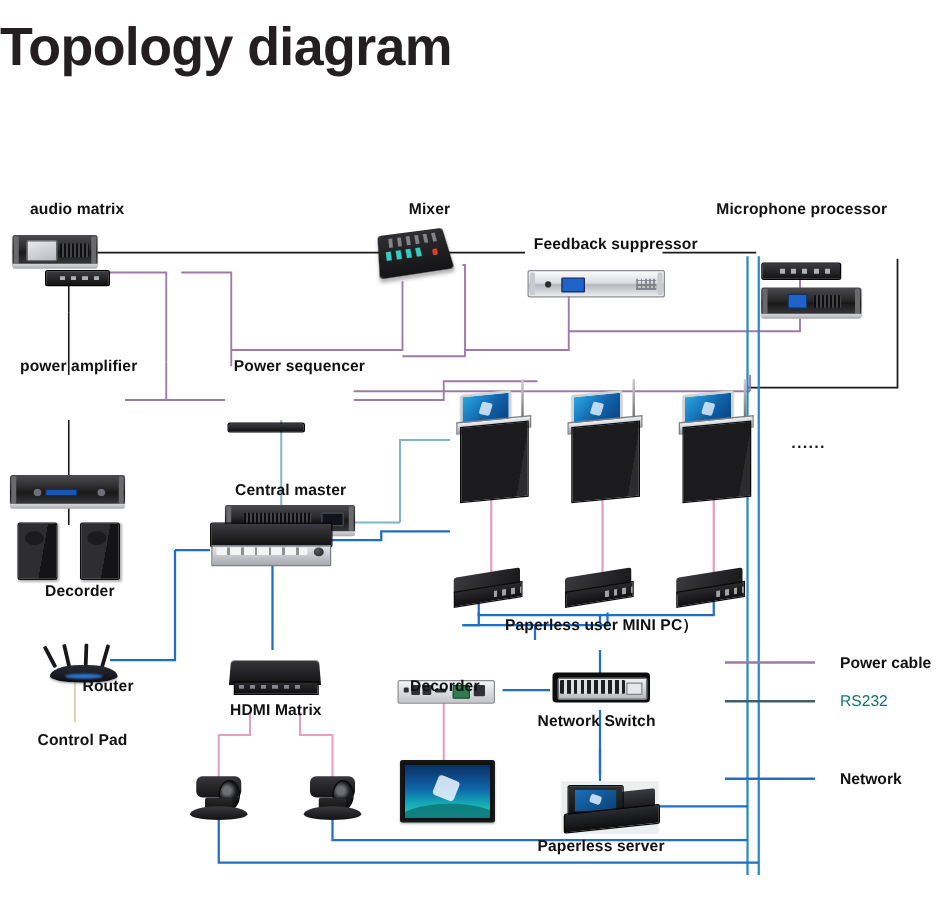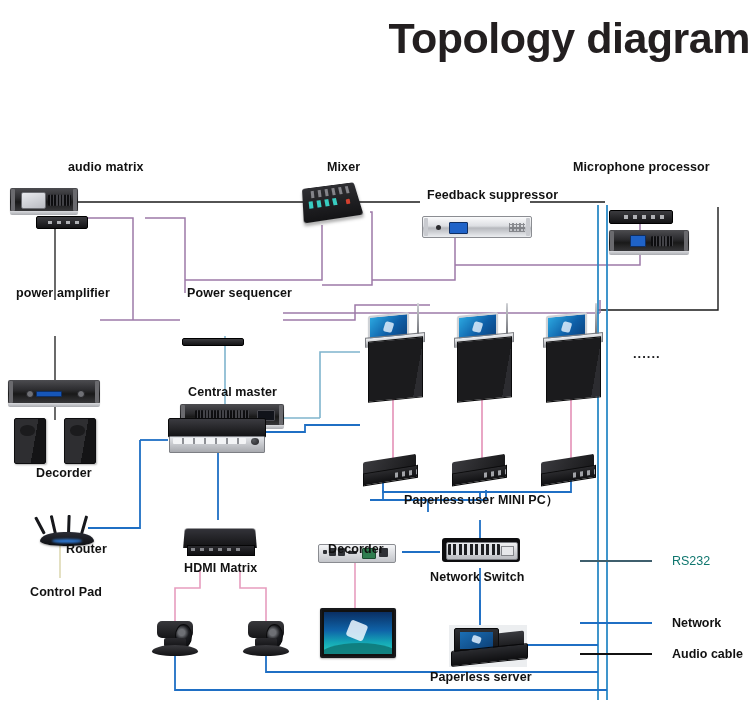--- a/index.html
+++ b/index.html
@@ -1,21 +1,21 @@
 <!DOCTYPE html>
 <html><head>
 <meta charset="utf-8">
 <style>
   html,body{margin:0;padding:0;background:#ffffff;}
   body{width:750px;height:719px;position:relative;overflow:hidden;
        font-family:"Liberation Sans","DejaVu Sans",sans-serif;}
   #stage{position:absolute;inset:0;width:750px;height:719px;}
   svg#wires{position:absolute;left:0;top:0;width:750px;height:719px;pointer-events:none;}
 
-  .title{position:absolute;left:0;top:14px;width:750px;text-align:right;
+  .title{position:absolute;left:0;top:14px;width:750px;text-align:left;
          font-size:43px;font-weight:bold;color:#231f20;letter-spacing:-0.5px;
          font-family:"Liberation Sans","DejaVu Sans",sans-serif;}
 
   .lbl{position:absolute;font-size:12.5px;font-weight:bold;color:#111;white-space:nowrap;
        letter-spacing:0.1px;}
   .node{position:absolute;}
 
   
   .rack{position:relative;border-radius:2px;
         background:linear-gradient(180deg,#4c4c50 0%,#2b2b2e 42%,#191919 58%,#3a3a3d 100%);
@@ -265,21 +265,21 @@
     </g>
   </svg>
 
   <div class="node rack" id="audio-matrix" style="left:10px;top:188px;width:68px;height:24px;">
     <span class="ear l"></span>
     <span class="ear r"></span>
     <span class="panel"></span>
     <span class="vent" style="left:56%;width:34%;"></span>
     <span class="lip"></span>
   </div>
-  <div class="lbl" style="left:24px;top:160px;margin-left:44px;">audio matrix</div>
+  <div class="lbl" style="left:24px;top:160px;">audio matrix</div>
 
   <div class="minibar" style="left:36px;top:216px;width:50px;height:11px;">
     <span class="dots"></span>
   </div>
 
   <div class="node" id="mixer" style="left:303px;top:182px;width:56px;height:38px;">
     <span class="body"></span>
     <span class="knobs"></span>
     <span class="faders"></span>
     <span class="red"></span>
@@ -437,27 +437,27 @@
     <span class="bg"></span>
     <span class="side"></span>
     <span class="lidwrap">
       <span class="lid"></span>
     </span>
     <span class="deck"></span>
   </div>
   <div class="lbl" style="left:430px;top:670px;">Paperless server</div>
 
   <div id="legend">
+    <div class="lg-row" style="top:0;">
+      <span class="lg-line" style="background: rgb(157, 122, 168);"></span>
+      <span class="lg-text" style="color: rgb(17, 17, 17); font-weight: 700;">Power cable</span>
+    </div>
     <div class="lg-row" style="top:31px;">
       <span class="lg-line" style="background: rgb(63, 95, 109);"></span>
       <span class="lg-text" style="color: #0f766e; font-weight: 400;">RS232</span>
     </div>
     <div class="lg-row" style="top:93px;">
       <span class="lg-line" style="background: rgb(31, 111, 196); height: 2.4px;"></span>
       <span class="lg-text" style="color: rgb(17, 17, 17); font-weight: 700;">Network</span>
     </div>
-    <div class="lg-row" style="top:124px;">
-      <span class="lg-line" style="background: rgb(17, 17, 17); height: 2.4px;"></span>
-      <span class="lg-text" style="color: rgb(17, 17, 17); font-weight: 700;">Audio cable</span>
-    </div>
   </div>
 
 </div>
 
 </body></html>

